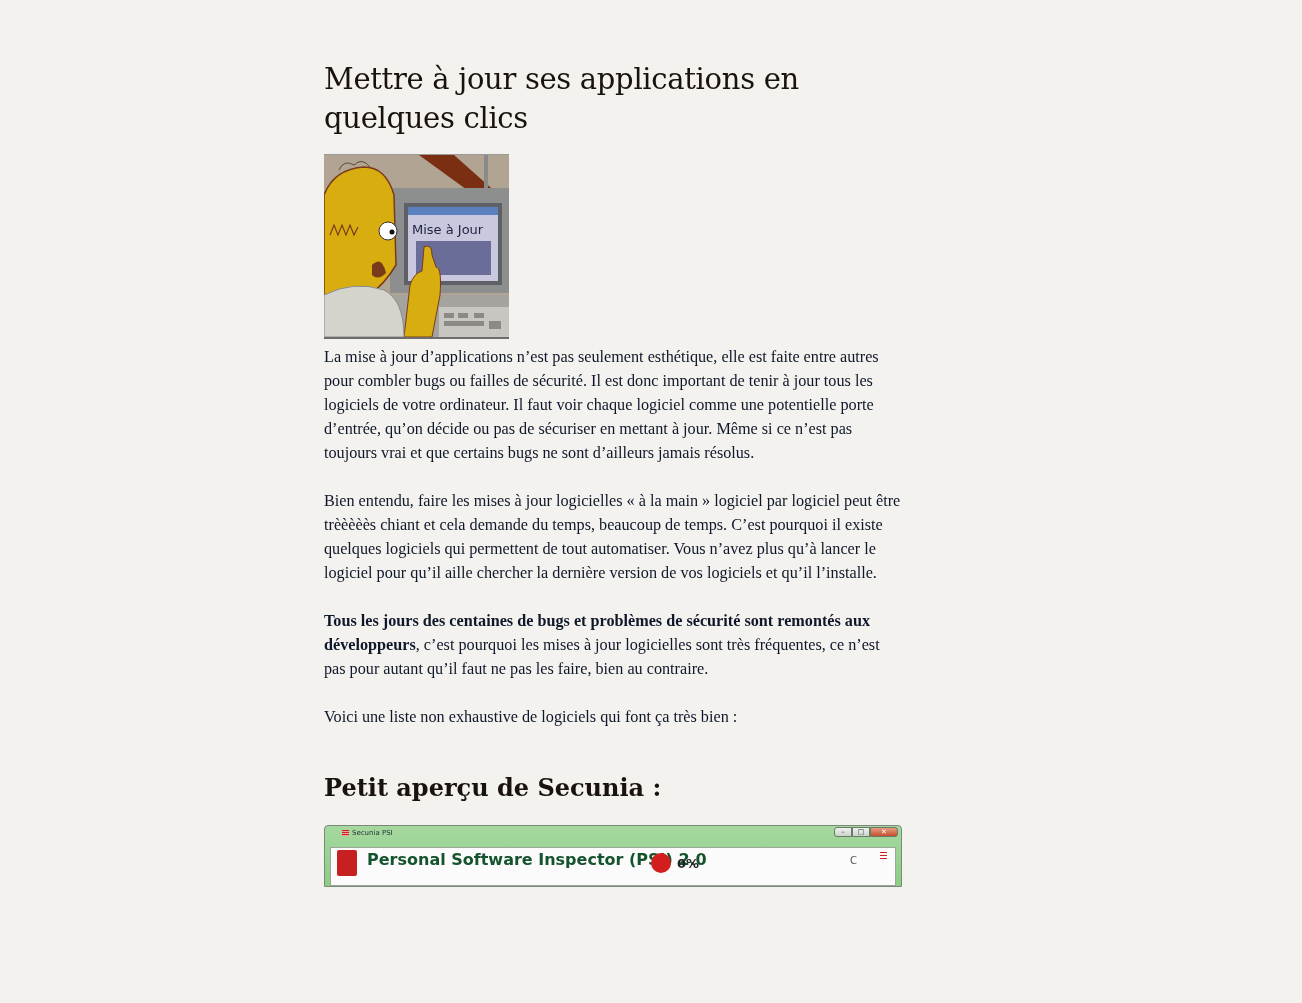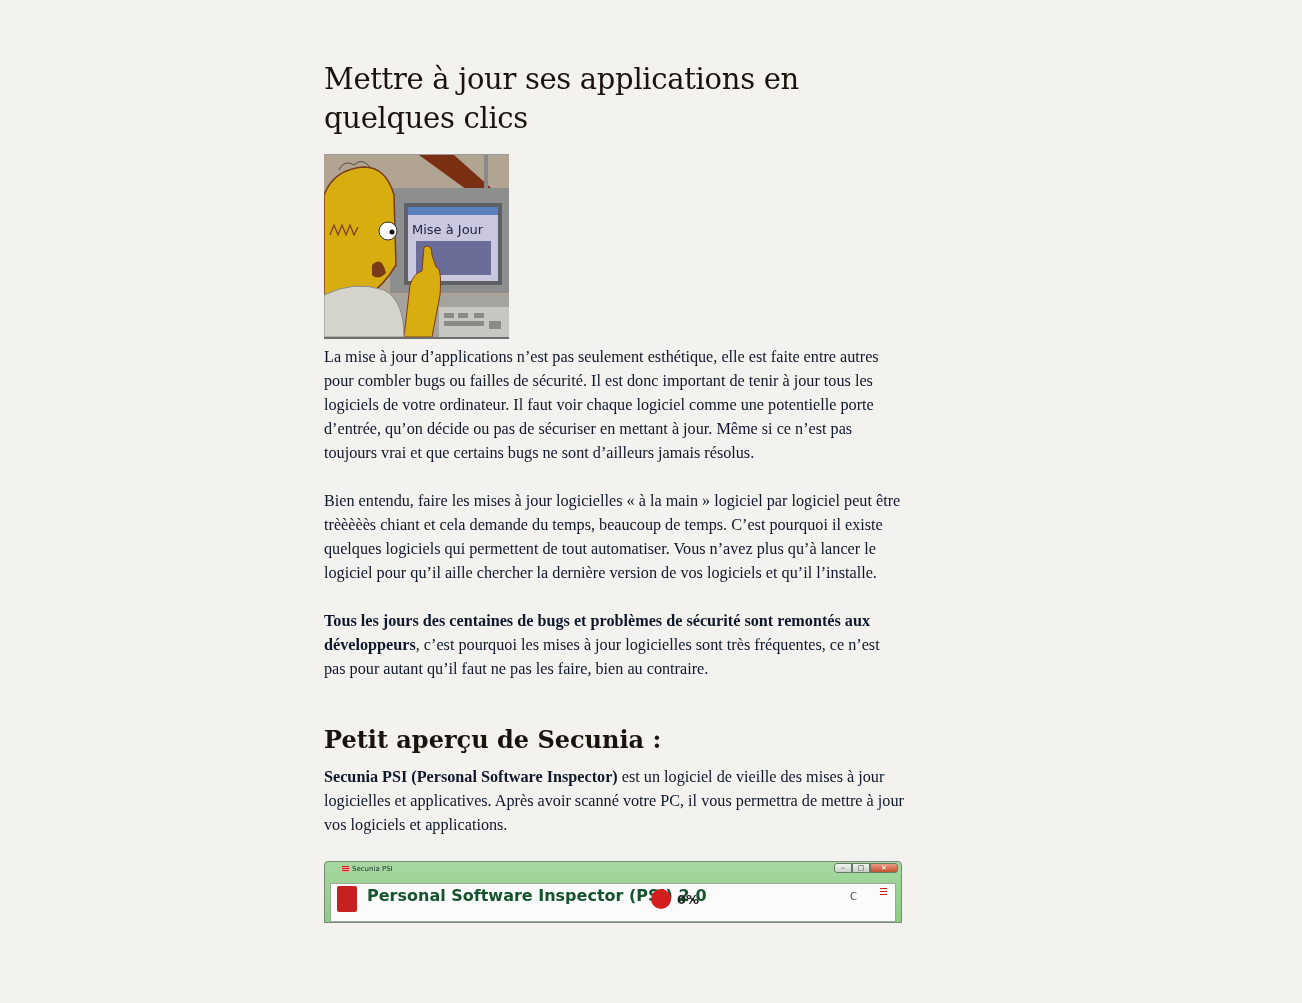--- a/index.html
+++ b/index.html
@@ -220,24 +220,24 @@
       <path d="M0,140 Q30,125 60,135 Q80,145 80,182 L0,182 Z" fill="#d4d4cc" stroke="#8a8a8a" stroke-width="1"></path>
     </svg>
   </div>
 
   <p class="body-text first">La mise à jour d’applications n’est pas seulement esthétique, elle est faite entre autres pour combler bugs ou failles de sécurité. Il est donc important de tenir à jour tous les logiciels de votre ordinateur. Il faut voir chaque logiciel comme une potentielle porte d’entrée, qu’on décide ou pas de sécuriser en mettant à jour. Même si ce n’est pas toujours vrai et que certains bugs ne sont d’ailleurs jamais résolus.</p>
 
   <p class="body-text">Bien entendu, faire les mises à jour logicielles « à la main »  logiciel par logiciel peut être trèèèèès chiant et cela demande du temps, beaucoup de temps. C’est pourquoi il existe quelques logiciels qui permettent de tout automatiser. Vous n’avez plus qu’à lancer le logiciel pour qu’il aille chercher la dernière version de vos logiciels et qu’il l’installe.</p>
 
   <p class="body-text"><strong>Tous les jours des centaines de bugs et problèmes de sécurité sont remontés aux développeurs</strong><span>, c’est pourquoi les mises à jour logicielles sont très fréquentes, ce n’est pas pour autant qu’il faut ne pas les faire, bien au contraire.</span></p>
 
+  <p class="body-text">Voici une liste non exhaustive de logiciels qui font ça très bien :</p>
 
   <h2 class="section-title">Petit aperçu de Secunia  :</h2>
 
-  <p class="body-text" style="margin-bottom:0"><strong>Secunia PSI (Personal Software Inspector)</strong><span>  est un logiciel de vieille des mises à jour logicielles et applicatives. Après avoir scanné votre PC, il vous permettra de mettre à jour vos logiciels et applications.</span></p>
 
   <div class="screenshot">
     <div class="win-title">
       <span class="app-icon"></span>
       <span>Secunia PSI</span>
     </div>
     <div class="win-controls">
       <span class="min">–</span>
       <span>□</span>
       <span class="close">✕</span>

